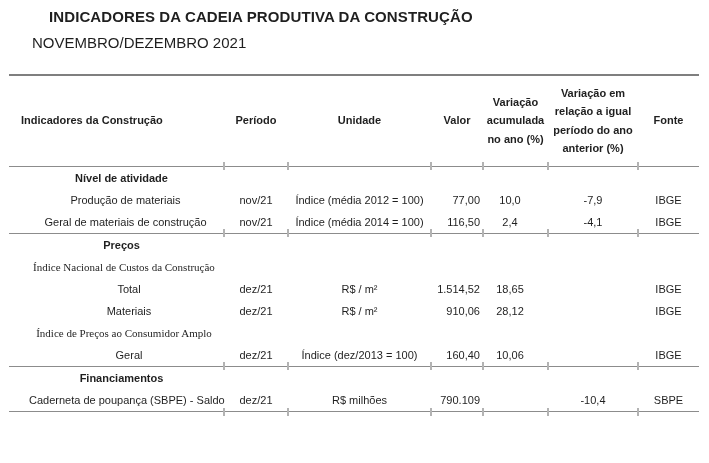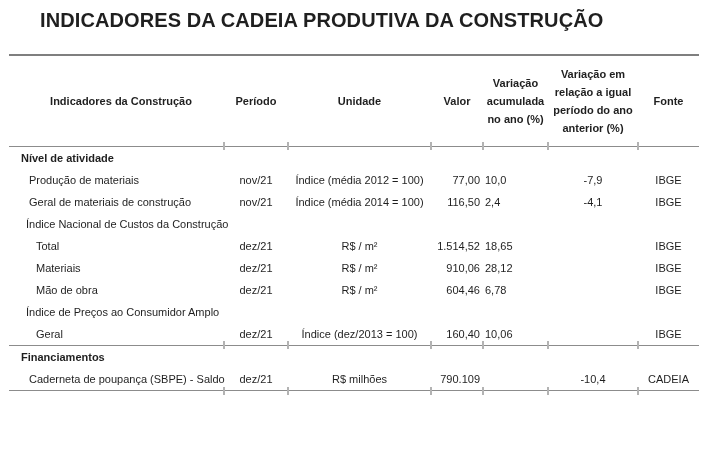--- a/index.html
+++ b/index.html
@@ -5,22 +5,22 @@
   html,body{margin:0;padding:0;background:#ffffff;}
   body{
     width:709px;height:463px;overflow:hidden;
     font-family:"Liberation Sans", sans-serif;
     color:#1f1f1f;
     -webkit-font-smoothing:antialiased;
   }
   .page{padding-top:8px;}
   .titleblock{margin:0 0 0 32px;}
   .title{
-    font-size:20px;font-weight:bold;letter-spacing:.1px;
-    margin:0 0 7px 8px;line-height:1.25;
+    font-size:15px;font-weight:bold;letter-spacing:.1px;
+    margin:0 0 7px 17px;line-height:1.25;
   }
   .subtitle{
     font-size:15px;font-weight:normal;margin:0;line-height:1.25;
   }
   table.indic{
     margin:21px 0 0 9px;
     width:690px;
     border-collapse:collapse;
     table-layout:fixed;
     font-size:11px;
@@ -29,37 +29,37 @@
   col.c4{width:52px}col.c5{width:65px}col.c6{width:90px}col.c7{width:61px}
 
   thead th{
     height:86px;
     border-top:2px solid #7f7f7f;
     font-weight:bold;font-size:11px;
     text-align:center;vertical-align:middle;
     line-height:1.65;
     padding:2px 3px;
   }
-  thead th.col-indicator{text-align:center;padding-left:12px;}
+  thead th.col-indicator{text-align:left;padding-left:12px;}
 
   tbody td{
     height:22px;
     vertical-align:middle;
     padding:0 2px;
     position:relative;
     white-space:nowrap;
   }
-  td.col-indicator{text-align:left;}
+  td.col-indicator{text-align:center;}
   td.col-period,td.col-unit,td.col-yoy,td.col-source{text-align:center;}
   td.col-value{text-align:right;padding-right:3px;}
-  td.col-ytd{text-align:left;padding-right:13px;}
+  td.col-ytd{text-align:center;padding-right:13px;}
 
   tr.section td.col-indicator{font-weight:bold;}
   td.ind-0{padding-left:12px;}
-  td.ind-1{padding-left:17px;}
+  td.ind-1{padding-left:17px;font-family:Liberation Serif, serif;}
   td.ind-2{padding-left:20px;}
   td.ind-3{padding-left:27px;}
 
   
   tr.rule > td{border-top:1.5px solid #8c8c8c;}
   tr.rule > td:not(:first-child)::before{
     content:"";position:absolute;left:-1px;top:-5px;
     width:1.5px;height:8px;background:#b3b3b3;
   }
   tr.last > td{border-bottom:1.5px solid #8c8c8c;}
@@ -67,20 +67,21 @@
     content:"";position:absolute;left:-1px;bottom:-5px;
     width:1.5px;height:8px;background:#b3b3b3;
   }
 </style>
 </head>
 <body>
 
 <div class="page">
   <div class="titleblock">
     <h1 class="title">INDICADORES DA CADEIA PRODUTIVA DA CONSTRUÇÃO</h1>
+    <h2 class="subtitle">NOVEMBRO/DEZEMBRO 2021</h2>
   </div>
 
   <table class="indic">
     <colgroup>
       <col class="c1">
         <col class="c2">
         <col class="c3">
         <col class="c4">
       <col class="c5">
         <col class="c6">
@@ -118,20 +119,29 @@
         </tr>
         <tr class="item">
           <td class="col-indicator ind-2">Geral de materiais de construção</td>
           <td class="col-period">nov/21</td>
           <td class="col-unit">Índice (média 2014 = 100)</td>
           <td class="col-value">116,50</td>
           <td class="col-ytd">2,4</td>
           <td class="col-yoy">-4,1</td>
           <td class="col-source">IBGE</td>
         </tr>
+        <tr class="section rule">
+          <td class="col-indicator ind-0">Preços</td>
+          <td class="col-period"></td>
+          <td class="col-unit"></td>
+          <td class="col-value"></td>
+          <td class="col-ytd"></td>
+          <td class="col-yoy"></td>
+          <td class="col-source"></td>
+        </tr>
         <tr class="subsection">
           <td class="col-indicator ind-1">Índice Nacional de Custos da Construção</td>
           <td class="col-period"></td>
           <td class="col-unit"></td>
           <td class="col-value"></td>
           <td class="col-ytd"></td>
           <td class="col-yoy"></td>
           <td class="col-source"></td>
         </tr>
         <tr class="item">
@@ -145,29 +155,20 @@
         </tr>
         <tr class="item">
           <td class="col-indicator ind-3">Materiais</td>
           <td class="col-period">dez/21</td>
           <td class="col-unit">R$ / m²</td>
           <td class="col-value">910,06</td>
           <td class="col-ytd">28,12</td>
           <td class="col-yoy"></td>
           <td class="col-source">IBGE</td>
         </tr>
-        <tr class="item">
-          <td class="col-indicator ind-3">Mão de obra</td>
-          <td class="col-period">dez/21</td>
-          <td class="col-unit">R$ / m²</td>
-          <td class="col-value">604,46</td>
-          <td class="col-ytd">6,78</td>
-          <td class="col-yoy"></td>
-          <td class="col-source">IBGE</td>
-        </tr>
         <tr class="subsection">
           <td class="col-indicator ind-1">Índice de Preços ao Consumidor Amplo</td>
           <td class="col-period"></td>
           <td class="col-unit"></td>
           <td class="col-value"></td>
           <td class="col-ytd"></td>
           <td class="col-yoy"></td>
           <td class="col-source"></td>
         </tr>
         <tr class="item">
@@ -188,17 +189,17 @@
           <td class="col-yoy"></td>
           <td class="col-source"></td>
         </tr>
         <tr class="item last">
           <td class="col-indicator ind-2">Caderneta de poupança (SBPE) - Saldo</td>
           <td class="col-period">dez/21</td>
           <td class="col-unit">R$ milhões</td>
           <td class="col-value">790.109</td>
           <td class="col-ytd"></td>
           <td class="col-yoy">-10,4</td>
-          <td class="col-source">CADEIA</td>
+          <td class="col-source">SBPE</td>
         </tr>
       </tbody>
   </table>
 </div>
 
 </body></html>

